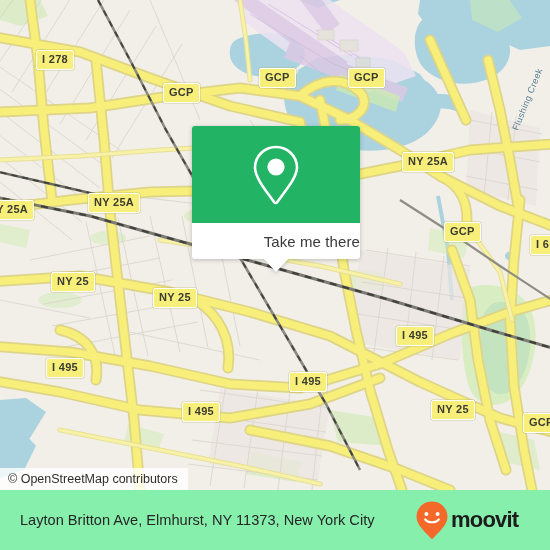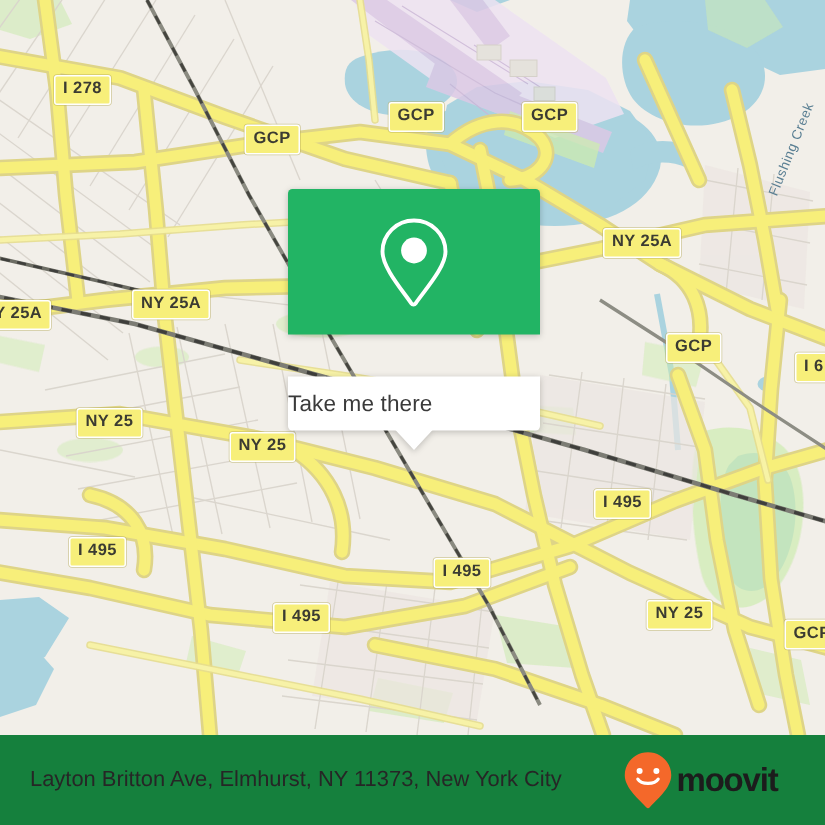--- a/index.html
+++ b/index.html
@@ -69,23 +69,22 @@
     display: flex;
     align-items: center;
     justify-content: center;
   }
   #popup-label-bar {
     background: #ffffff;
     height: 36px;
     border-radius: 0 0 3px 3px;
     display: flex;
     align-items: center;
-    justify-content: flex-start;
+    justify-content: flex-end;
     position: relative;
-    margin-top: 28px;
   }
   #popup-label-bar .txt {
     color: #3a3a3a;
     font-size: 15px;
     font-family: "Liberation Sans", sans-serif;
     letter-spacing: .1px;
   }
   #popup-tail {
     position: absolute;
     left: 50%;
@@ -108,21 +107,21 @@
     color: #2e2e2e;
     font-family: "Liberation Sans", sans-serif;
     white-space: nowrap;
   }
 
   
   #bottom-bar {
     position: absolute;
     left: 0; top: 490px;
     width: 550px; height: 60px;
-    background: #15803d;
+    background: #86efac;
     display: flex;
     align-items: center;
     padding: 0 14px 0 20px;
   }
   #addr {
     flex: 1 1 auto;
     font-size: 14.6px;
     line-height: 20px;
     color: #262626;
     font-family: "Liberation Sans", sans-serif;
@@ -410,20 +409,21 @@
                    C48 14.2 38.6 5 27 5 Z" fill="none" stroke="#ffffff" stroke-width="2.6"></path>
           <circle cx="27" cy="25" r="8.6" fill="#ffffff"></circle>
         </svg>
       </div>
       <div id="popup-label-bar">
         <span class="txt">Take me there</span>
         <div id="popup-tail"></div>
       </div>
     </div>
 
+    <div id="attrib">© OpenStreetMap contributors</div>
   </div>
 
   <div id="bottom-bar">
     <div id="addr">Layton Britton Ave, Elmhurst, NY 11373, New York City</div>
 
     <div id="logo">
       <svg width="34" height="40" viewBox="0 0 34 40">
         <path d="M17 1.5 C8.4 1.5 1.5 8.3 1.5 16.8 C1.5 25.6 12 33.6 15.8 38.2
                  C16.4 39 17.6 39 18.2 38.2 C22 33.6 32.5 25.6 32.5 16.8
                  C32.5 8.3 25.6 1.5 17 1.5 Z" fill="#f4682a"></path>

